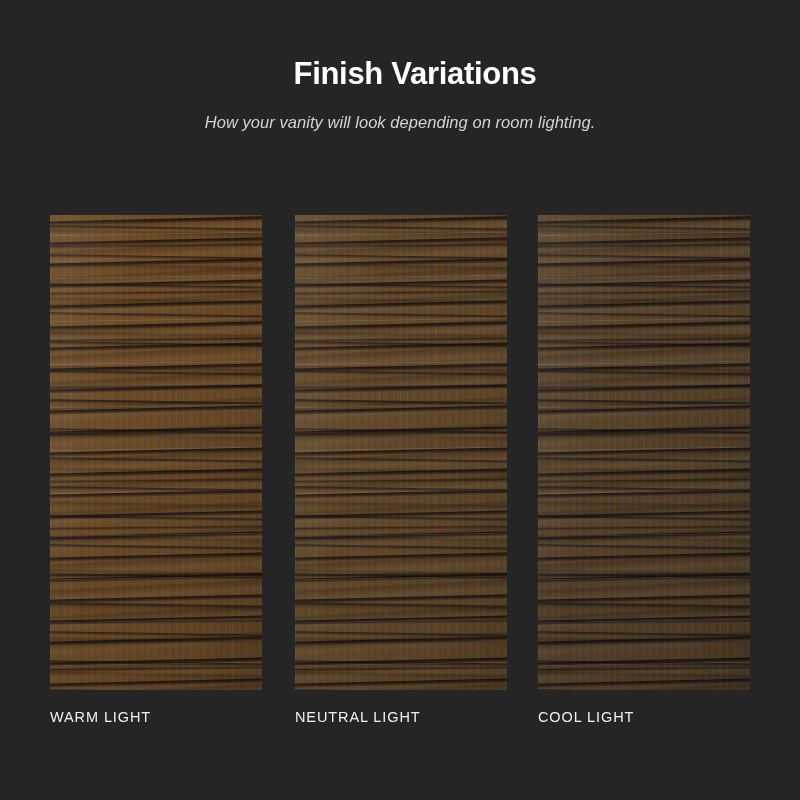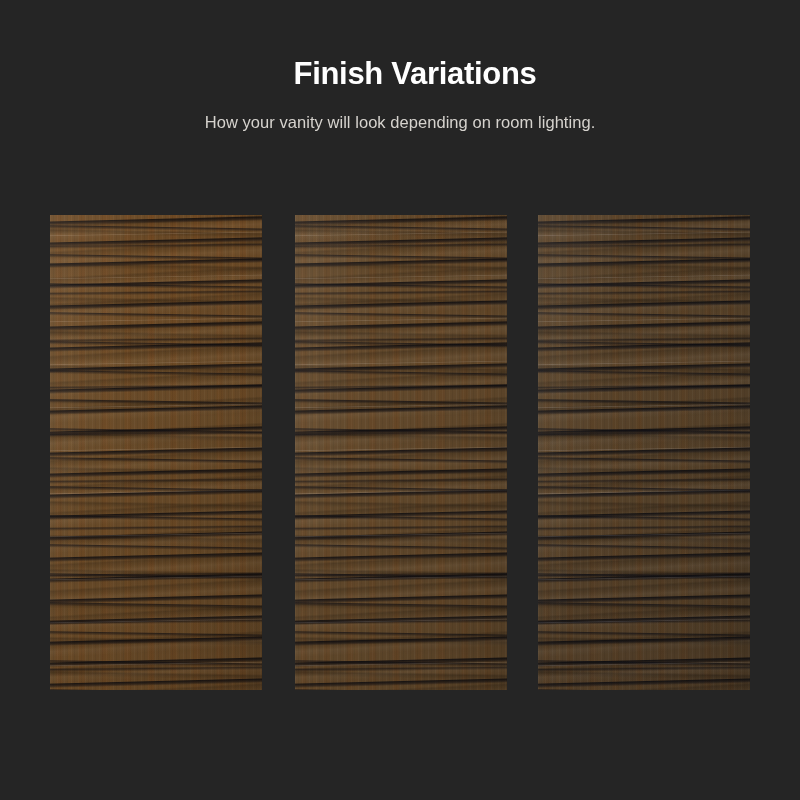--- a/index.html
+++ b/index.html
@@ -48,20 +48,21 @@
     padding: 0;
     position: absolute;
     top: 110px;
     left: 0;
     width: 800px;
     font-size: 16.5px;
     font-weight: normal;
     color: #d6d3ce;
     line-height: 24px;
     letter-spacing: 0.05px;
+    font-style: italic;
   }
 
   
   .swatch-row {
     position: absolute;
     left: 50px;
     top: 215px;
     width: 700px;
     height: 475px;
   }
@@ -280,14 +281,19 @@
       <div class="wood wood-band"></div>
       <div class="wood wood-pores"></div>
       <div class="wood wood-speckle"></div>
       <div class="wood wood-fleck"></div>
       <div class="wood wood-overlay"></div>
       <div class="wood wood-light"></div>
     </div>
 
   </div>
 
+  <div class="label-row">
+    <div class="swatch-label swatch-label--warm" style="color: rgb(242, 241, 239);">WARM LIGHT</div>
+    <div class="swatch-label swatch-label--neutral" style="color: rgb(242, 241, 239);">NEUTRAL LIGHT</div>
+    <div class="swatch-label swatch-label--cool" style="color: rgb(242, 241, 239);">COOL LIGHT</div>
+  </div>
 
 </div>
 
 </body></html>

